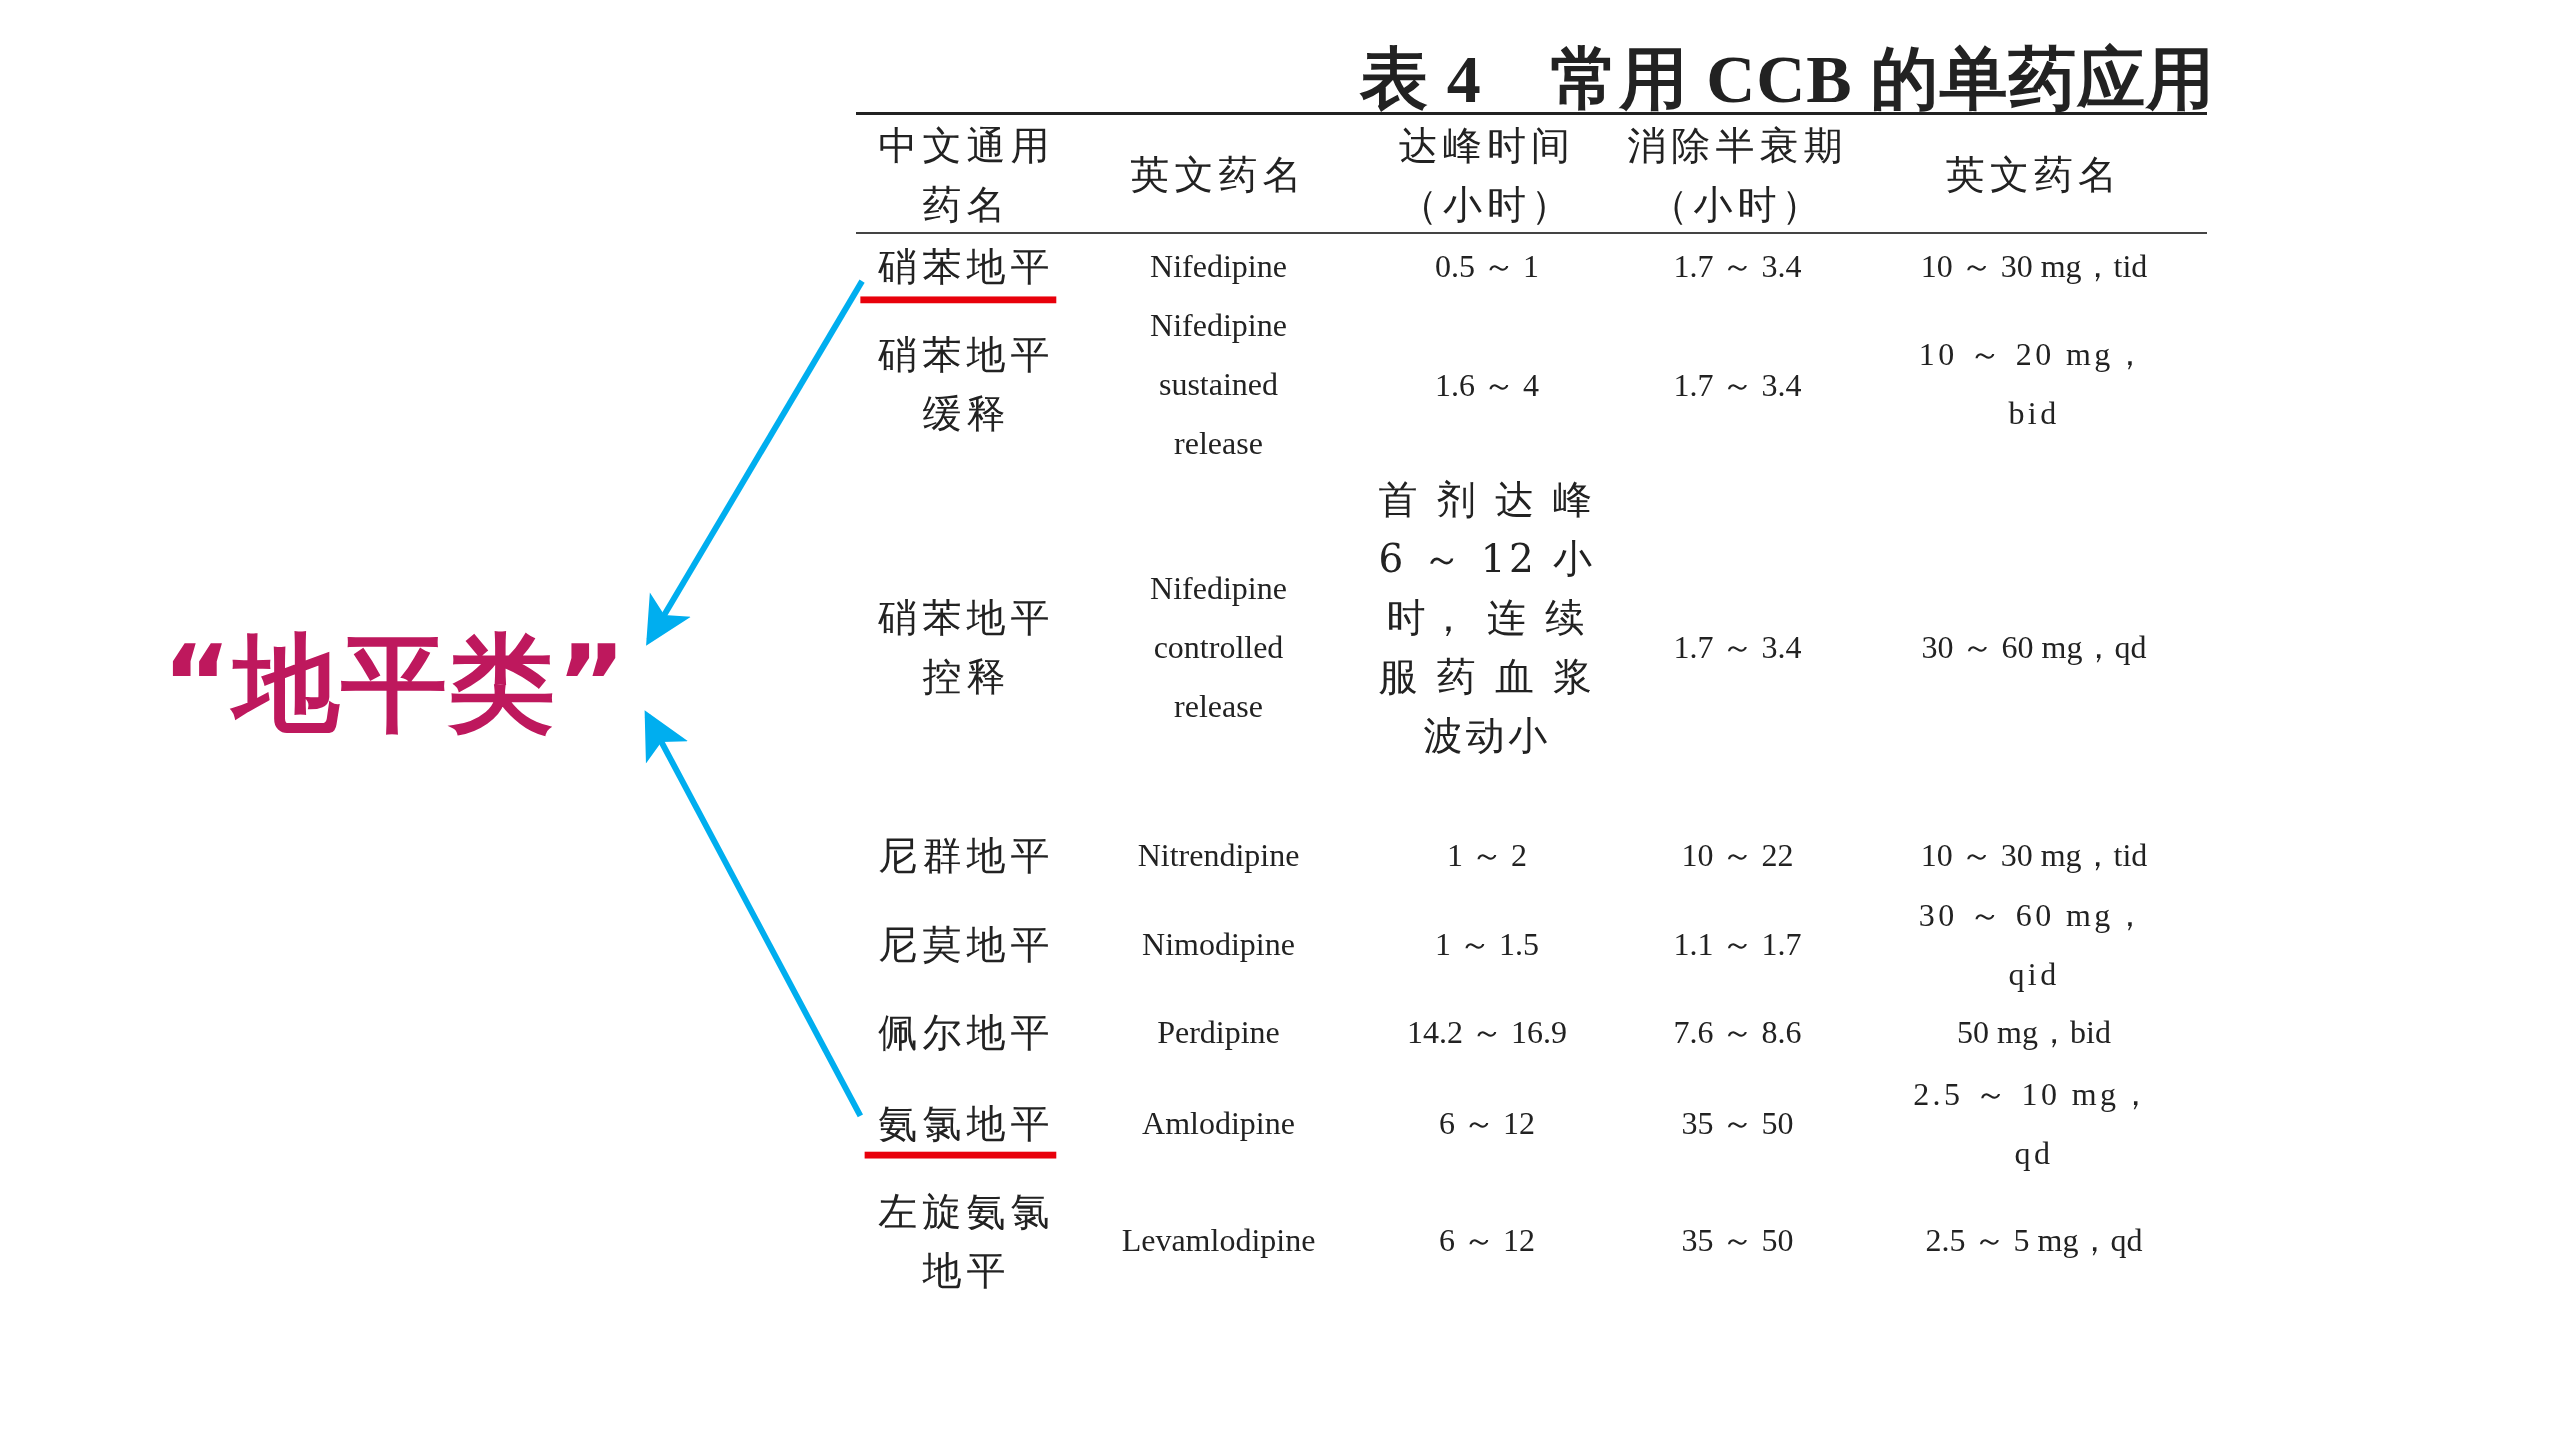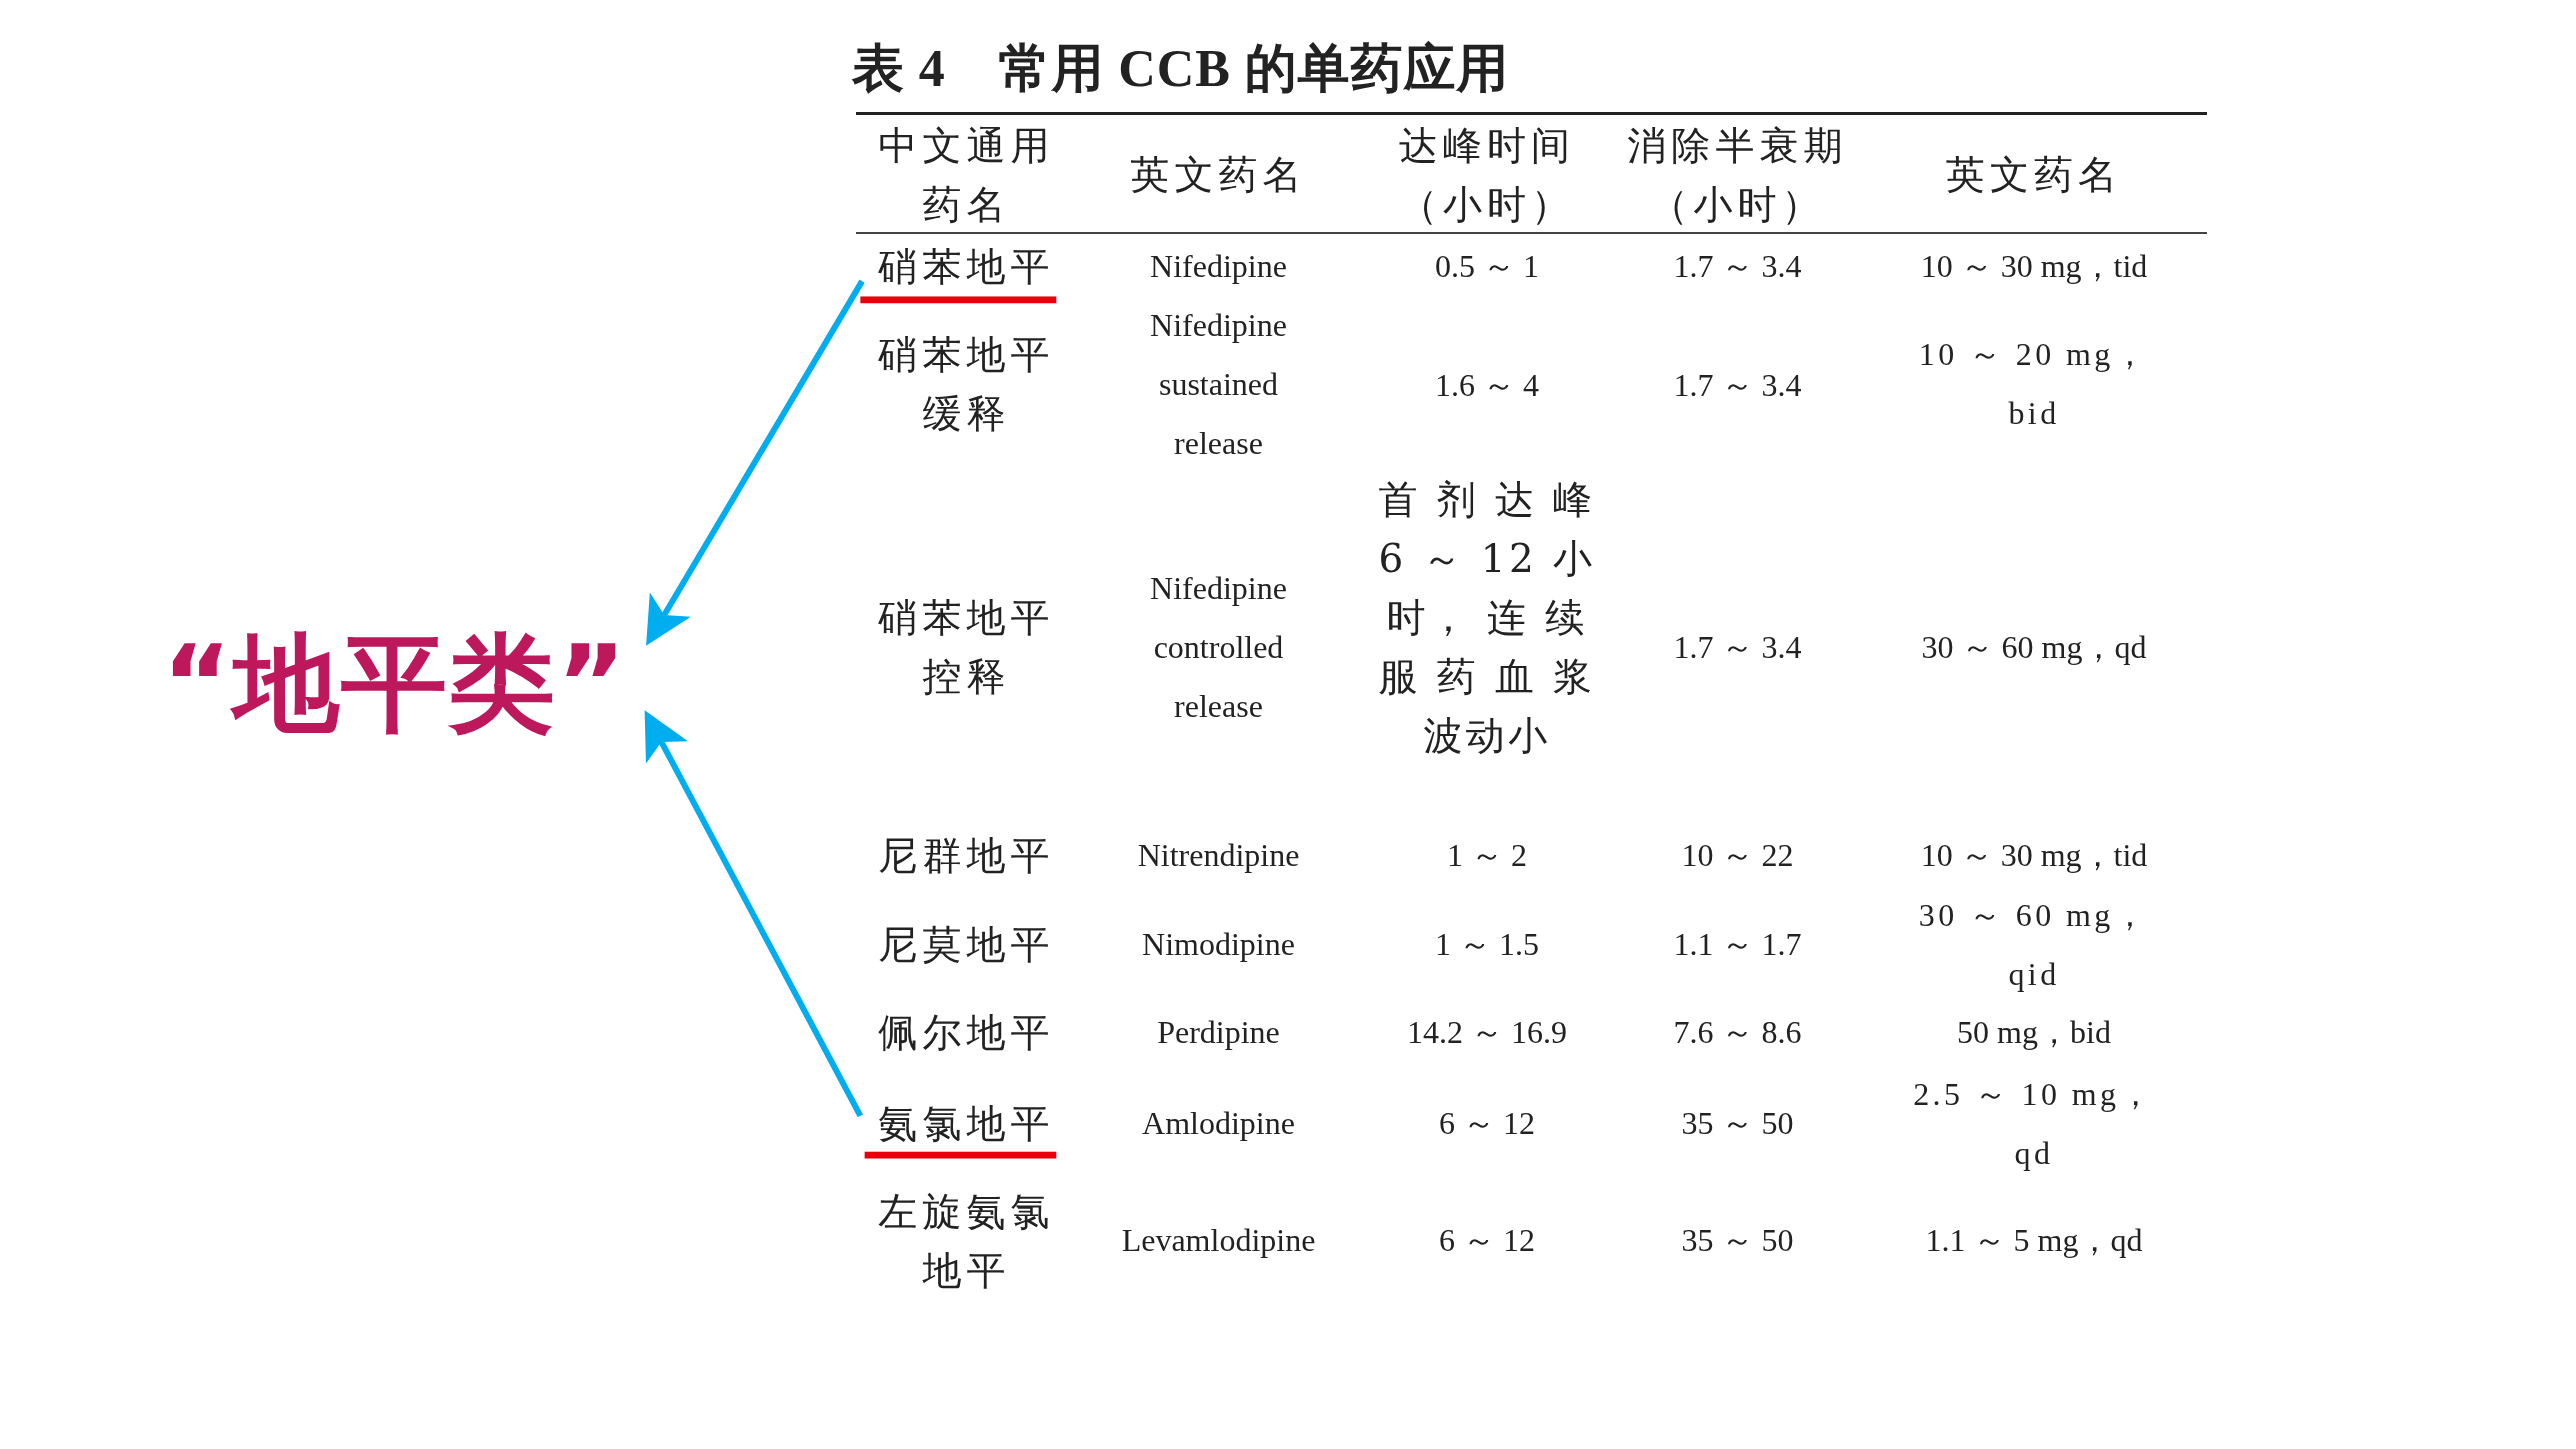--- a/index.html
+++ b/index.html
@@ -1,19 +1,19 @@
 <!DOCTYPE html>
 <html style="font-size:13.6px"><head>
 <meta charset="utf-8">
 <style>
   html, body { margin:0; padding:0; background:#ffffff; }
   body { width:2576px; height:1449px; position:relative; overflow:hidden;
          font-family:"Liberation Serif","DejaVu Serif",serif; color:#222; }
-  .title { position:absolute; left:852px; top:34px; width:1363px; text-align:left;
-           font-size:52px; font-weight:bold; letter-spacing:0.9px; }
+  .title { position:absolute; left:852px; top:34px; width:1363px; text-align:right;
+           font-size:68px; font-weight:bold; letter-spacing:0.9px; }
   .rule-top { position:absolute; left:856px; top:112px; width:1351px; height:3.4px; background:#222; }
   .rule-mid { position:absolute; left:856px; top:232px; width:1351px; height:1.7px; background:#444; }
   .cell { position:absolute; text-align:center; font-size:32px; line-height:59px; white-space:nowrap; }
   .cjk { font-family:"DejaVu Serif",serif; letter-spacing:5.1px; font-size:39px; }
   .col0 { left:856px; width:221px; }
   .col1 { left:1078px; width:281px; }
   .col2 { left:1359px; width:256px; }
   .col3 { left:1614px; width:247px; }
   .col4 { left:1861px; width:346px; }
   .label { position:absolute; left:162px; top:613px; font-family:"DejaVu Sans",sans-serif;
@@ -193,21 +193,21 @@
   <div class="cell col1" style="top:1211px">
       <div>Levamlodipine</div>
     </div>
   <div class="cell col2" style="top:1211px">
       <div>6 ～ 12</div>
     </div>
   <div class="cell col3" style="top:1211px">
       <div>35 ～ 50</div>
     </div>
   <div class="cell col4" style="top:1211px">
-      <div>1.1 ～ 5 mg，qd</div>
+      <div>2.5 ～ 5 mg，qd</div>
     </div>
 </div>
 
 <div class="label">“地平类”</div>
 
 <svg class="overlay" width="2576" height="1449" viewBox="0 0 3024 1701">
   <defs>
     <marker id="ah" markerWidth="10" markerHeight="10" refX="7" refY="5" orient="auto" markerUnits="strokeWidth">
       <path d="M0,1 L8,5 L0,9 L2,5 Z" fill="#00AEEF"></path>
     </marker>

